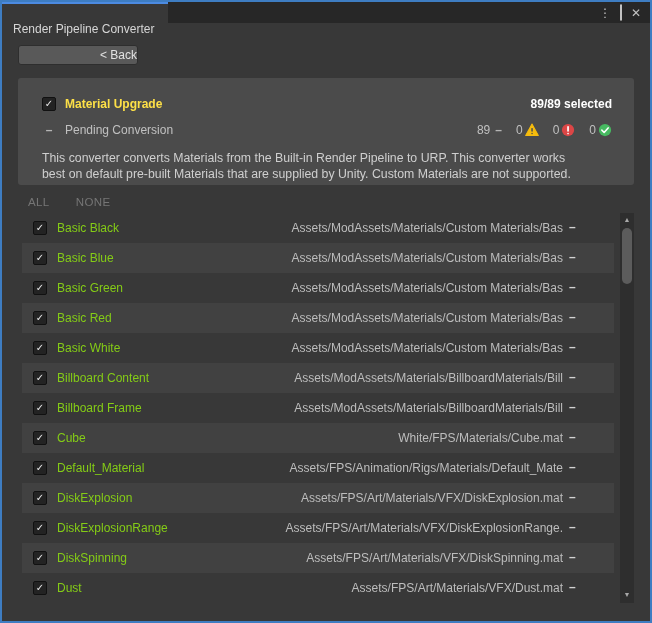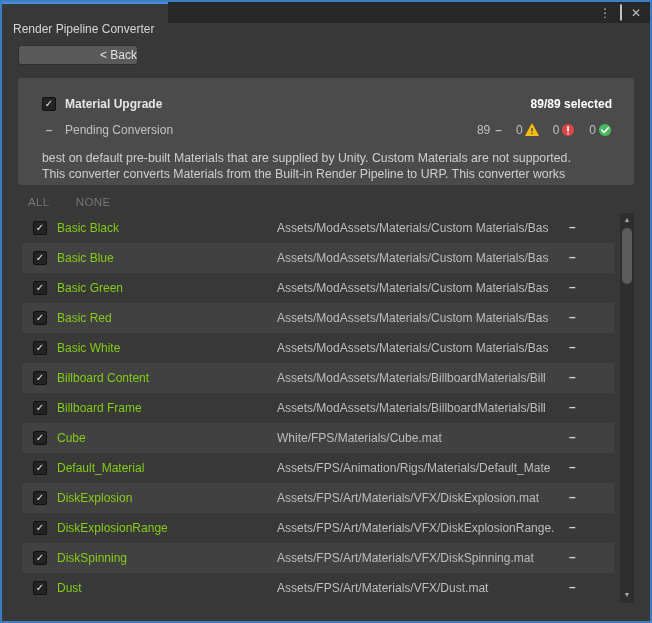--- a/index.html
+++ b/index.html
@@ -30,40 +30,40 @@
   .panel {
     position:absolute; left:16px; top:76px; width:616px; height:107px;
     background:#4b4b4b; border-radius:3px; padding:18px 22px 0 24px;
   }
   .panel-header { display:flex; align-items:center; height:16px; }
   .checkbox {
     width:14px; height:14px; background:#232323; border:1px solid #111;
     border-radius:2px; color:#e8e8e8; font-size:10px; line-height:12px;
     text-align:center; flex:0 0 auto; cursor:default;
   }
-  .converter-name { margin-left:9px; color:#e5e5e5; font-weight:bold; font-size:12px; }
+  .converter-name { margin-left:9px; color:#fde047; font-weight:bold; font-size:12px; }
   .selected-summary { margin-left:auto; color:#ffffff; font-weight:bold; font-size:12px; }
   .pending-row { display:flex; align-items:center; margin-top:11px; height:14px; }
   .dash-icon { width:14px; text-align:center; color:#b5b5b5; font-size:12px; font-weight:bold; }
   .pending-label { margin-left:9px; color:#c0c0c0; font-size:12px; }
   .counts { margin-left:auto; display:flex; align-items:flex-start; color:#c0c0c0; font-size:12px; }
   .counts .num { margin-left:14px; }
   .counts .tdash { margin-left:5px; font-weight:bold; color:#b5b5b5; }
   .counts svg { margin-left:2px; display:block; }
   .description { margin-top:13px; color:#cfcfcf; font-size:12.3px; line-height:16px; white-space:nowrap; overflow:hidden; }
   
   .filter-links { position:absolute; left:26px; top:194px; display:flex; gap:26px; }
   .filter-links span { color:#757575; font-size:11.5px; letter-spacing:0.4px; cursor:default; }
   
   .list { position:absolute; left:20px; top:211px; width:592px; }
   .row { position:relative; height:30px; background:#383838; cursor:default; }
   .row.alt { background:#414141; }
   .row .checkbox { position:absolute; left:11px; top:8px; }
   .row-name { position:absolute; left:35px; top:8px; color:#84cc16; font-size:12px; }
-  .row-path { position:absolute; left:255px; top:8px; width:286px; color:#bdbdbd; font-size:12px; white-space:nowrap; overflow:hidden; }
+  .row-path { position:absolute; left:255px; top:8px; width:286px; color:#bdbdbd; font-size:12px; white-space:nowrap; overflow:hidden;text-align:right; }
   .row-status { position:absolute; left:547px; top:7px; color:#d2d2d2; font-size:12px; font-weight:bold; }
   
   .scrollbar { position:absolute; left:618px; top:211px; width:14px; height:390px; background:#2e2e2e; }
   .scroll-arrow { position:absolute; left:0; width:14px; height:13px; color:#a8a8a8; font-size:7px; text-align:center; line-height:13px; cursor:default; }
   .scroll-up { top:0; }
   .scroll-down { bottom:2px; }
   .scroll-thumb { position:absolute; left:2px; top:15px; width:10px; height:56px; background:#5c5c5c; border-radius:5px; cursor:default; }
 </style>
 </head>
 <body>
@@ -106,22 +106,22 @@
           <rect x="7.1" y="11.1" width="1.9" height="1.9" rx="0.9" fill="#ffffff"></rect>
         </svg>
         <span class="num">0</span>
         <svg width="14" height="14" viewBox="0 0 16 16">
           <circle cx="8" cy="8" r="7" fill="#47ba61"></circle>
           <path d="M4.4 8.2 L7 10.8 L11.6 5.6" fill="none" stroke="#ffffff" stroke-width="1.8" stroke-linecap="round" stroke-linejoin="round"></path>
         </svg>
       </span>
     </div>
     <div class="description">
+      <div>This converter converts Materials from the Built-in Render Pipeline to URP. This converter works</div>
       <div>best on default pre-built Materials that are supplied by Unity. Custom Materials are not supported.</div>
-      <div>This converter converts Materials from the Built-in Render Pipeline to URP. This converter works</div>
     </div>
   </div>
 
   <div class="filter-links">
     <span>ALL</span>
     <span>NONE</span>
   </div>
 
   <div class="list">
       <div class="row">

